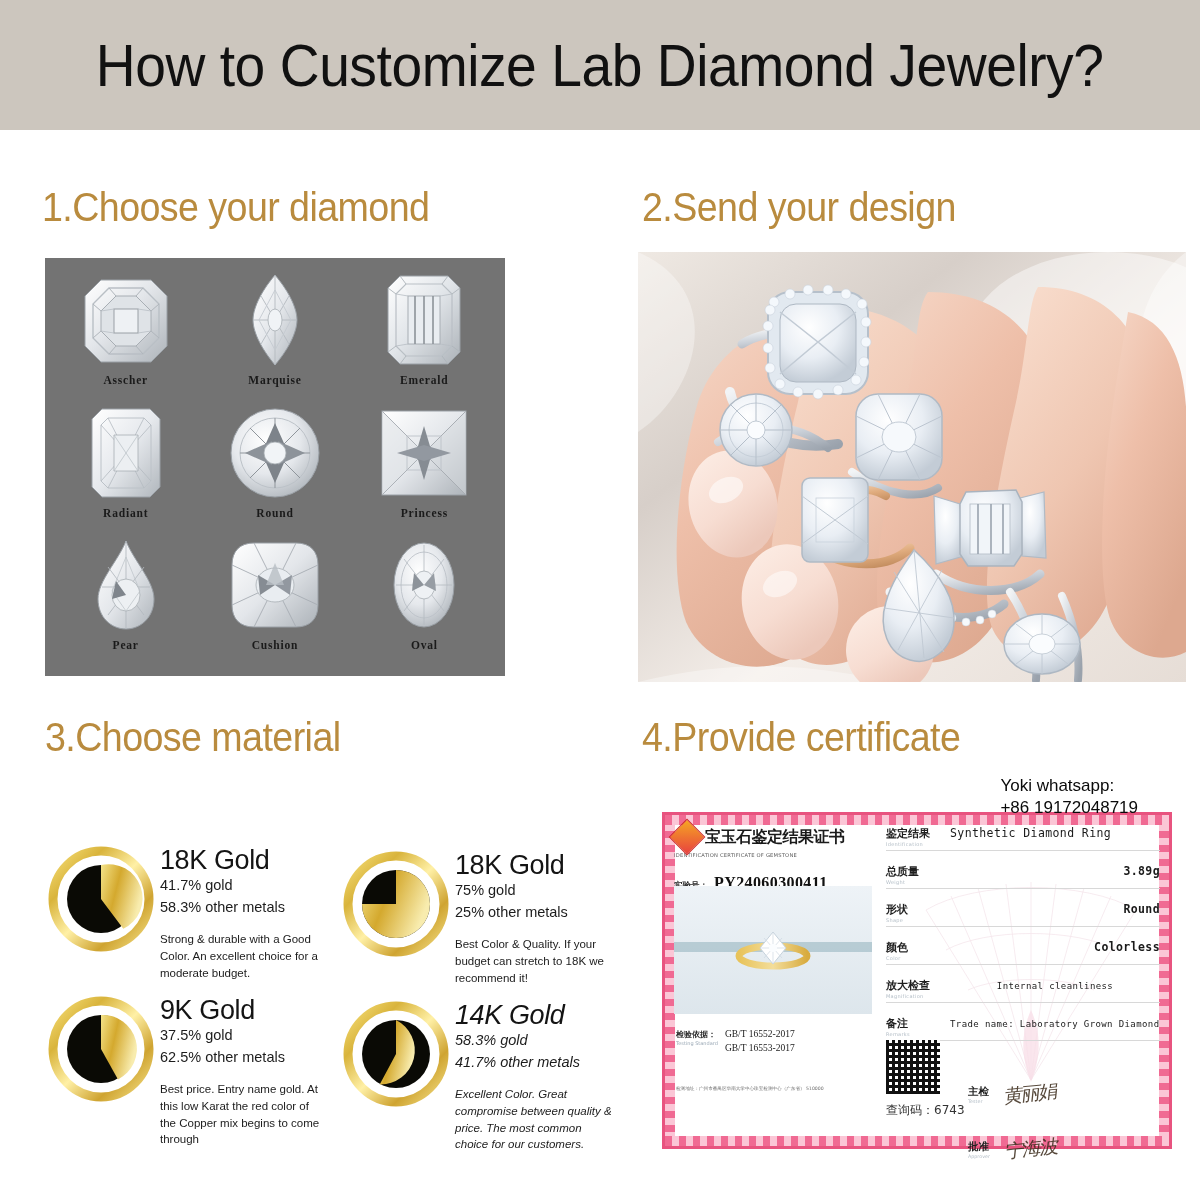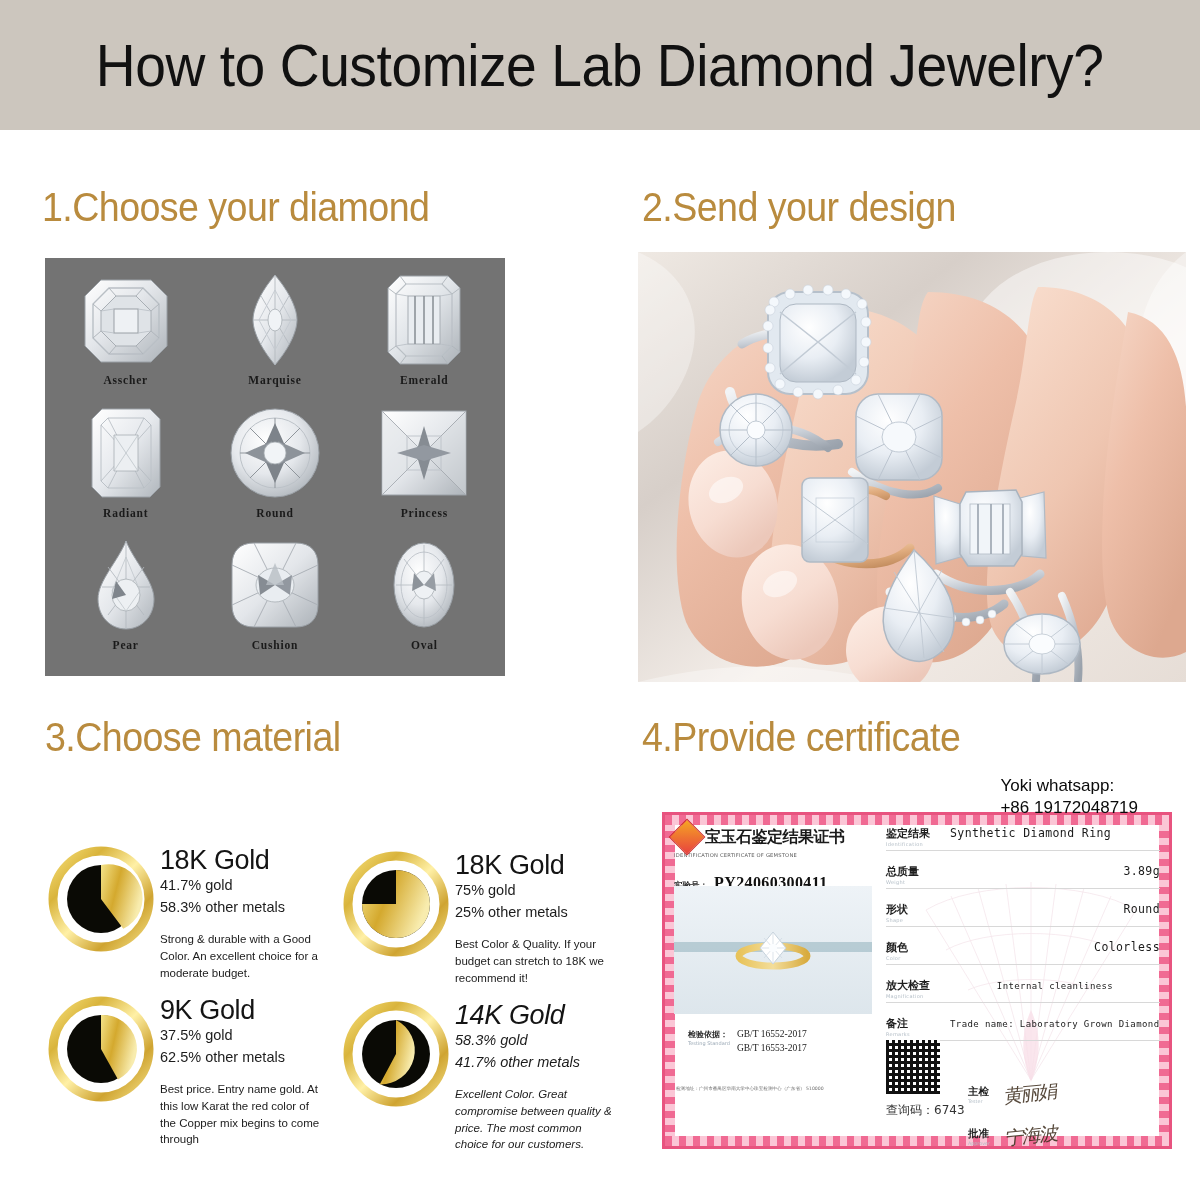--- a/index.html
+++ b/index.html
@@ -146,21 +146,21 @@
   .cert-lab-no .v { font-size: 16px; font-weight: 700; color: #111; font-family:"Liberation Serif",serif; letter-spacing: 0.4px;}
 
   .cert-photo {
     position: absolute; left: 0; top: 62px;
     width: 198px; height: 128px;
     background: linear-gradient(180deg,#eef2f5 0%, #e3eaef 55%, #dde5ea 100%);
     overflow: hidden;
   }
   .cert-photo svg { width:100%; height:100%; display:block; }
 
-  .cert-standard { position: absolute; left: 2px; top: 204px; display: flex; gap: 7px; align-items: flex-start; padding-left: 12px;}
+  .cert-standard { position: absolute; left: 2px; top: 204px; display: flex; gap: 7px; align-items: flex-start;}
   .cert-standard .k { font-size: 8px; font-weight:700; color:#2a2a2a; font-family:"DejaVu Sans",sans-serif; padding-top:1px;}
   .cert-standard .k small { display:block; font-size:5px; font-weight:400; color:#9aa8b5;}
   .cert-standard .v { font-size: 9.5px; color:#1a1a1a; font-family:"Liberation Serif",serif; line-height:1.45;}
 
   .cert-addr {
     position: absolute; left: 2px; top: 262px;
     font-size: 4.6px; color: #6d6d6d; font-family:"DejaVu Sans",sans-serif;
     white-space: nowrap;
   }
 
@@ -176,38 +176,38 @@
     font-size: 11px; font-weight: 700; color: #1f1f1f;
     font-family: "DejaVu Sans", sans-serif;
   }
   .cert-row .k small { display:block; font-size:5px; font-weight:400; color:#b3bdc6; letter-spacing:.3px;}
   .cert-row .v {
     flex: 1;
     font-size: 11.5px; color: #1a1a1a;
     font-family: "DejaVu Sans Mono", monospace;
     letter-spacing: 0.4px;
   }
-  .cert-row .v.right { text-align: right; }
+  .cert-row .v.right { text-align: right; font-weight: bold; }
   .cert-row .v.center { text-align: center; }
   .cert-row .v.small { font-size: 9px; }
 
   .cert-sign-area { position: absolute; left: 212px; top: 196px; right: 0; height: 115px; }
   .qr {
     position: absolute; left: 0; top: 20px;
     width: 54px; height: 54px;
     background-image:
       repeating-linear-gradient(0deg, #111 0 3px, transparent 3px 6px),
       repeating-linear-gradient(90deg, #111 0 3px, transparent 3px 6px);
     background-color: #fff;
     background-size: 6px 6px, 6px 6px;
   }
   .qr-code-label { position: absolute; left: 0; top: 82px; font-size: 12px; color:#333; font-family:"DejaVu Sans",sans-serif; white-space:nowrap;}
   .sign-row { position: absolute; display: flex; align-items: center; gap: 16px; margin-top: 27px; }
   #sign-1 { left: 82px; top: 34px; }
-  #sign-2 { left: 82px; top: 76px; justify-content: flex-end; }
+  #sign-2 { left: 82px; top: 89px; justify-content: flex-end; }
   .sign-k { font-size: 10.5px; font-weight:700; color:#1f1f1f; font-family:"DejaVu Sans",sans-serif;}
   .sign-k small { display:block; font-size:4.8px; font-weight:400; color:#b3bdc6;}
   .sign-scribble {
     font-family: "DejaVu Sans", sans-serif;
     font-size: 19px; color: #3a2a1a;
     transform: skewX(-12deg) rotate(-6deg);
     letter-spacing: -2px;
     opacity: .85;
   }
   .cert-watermark {

